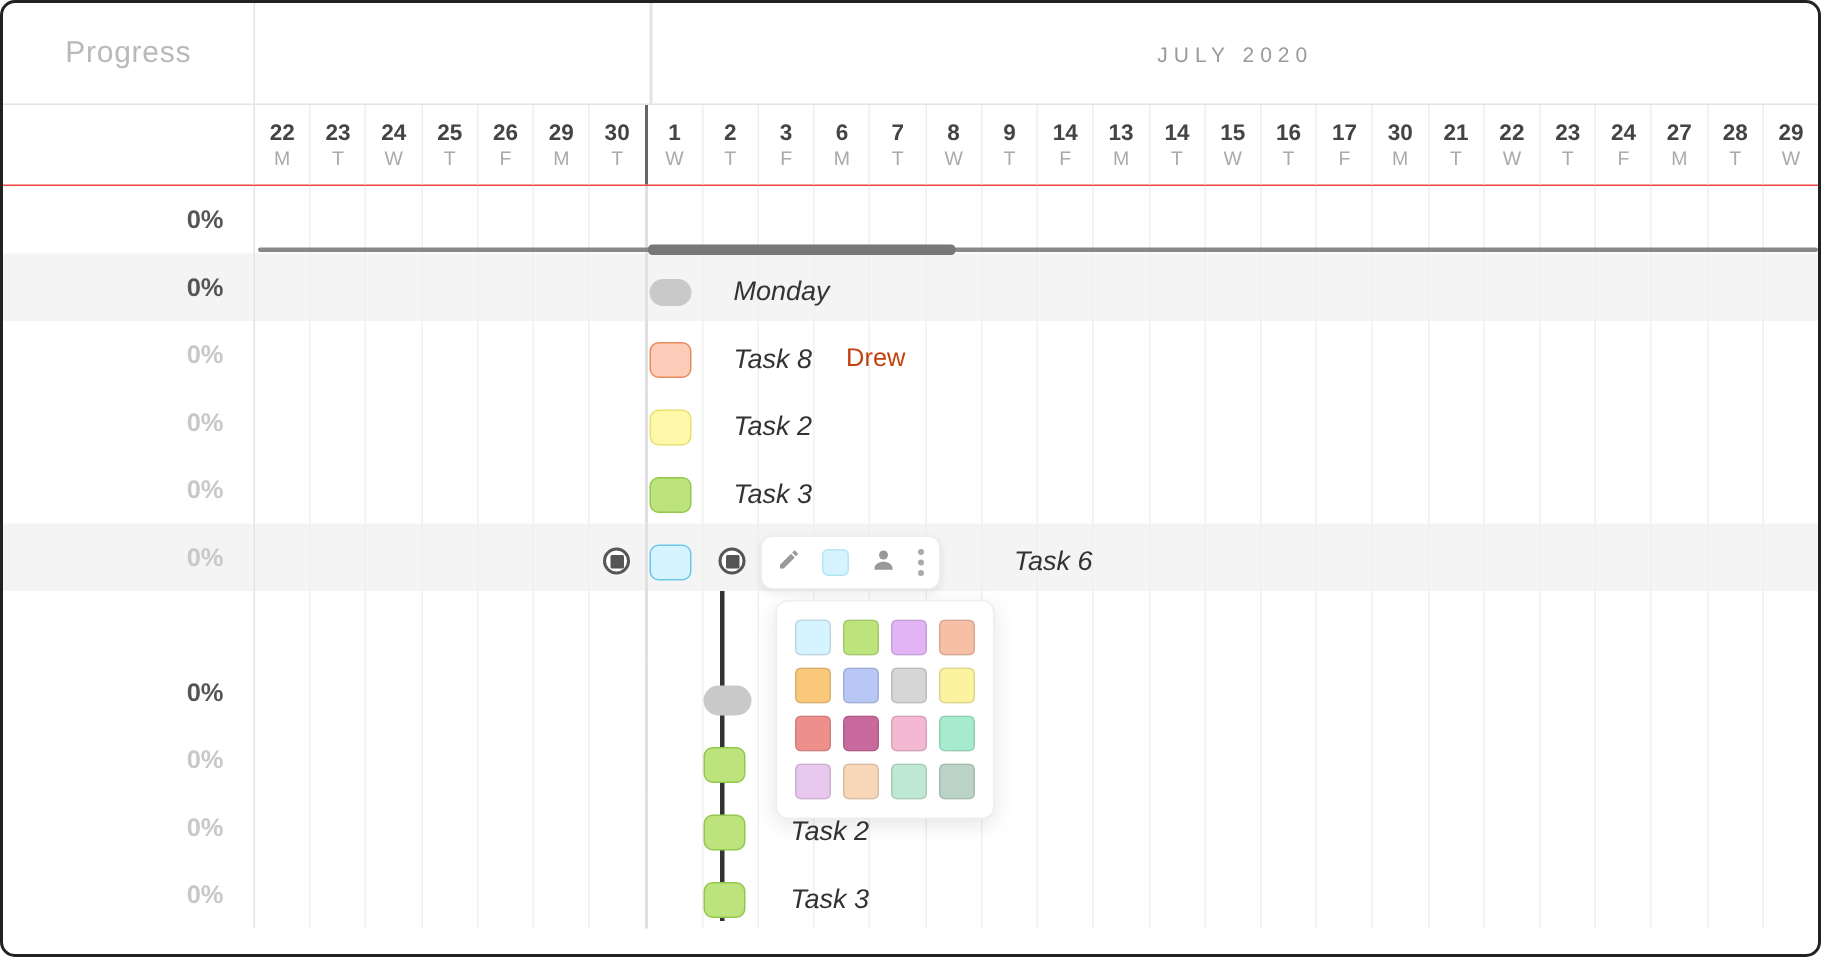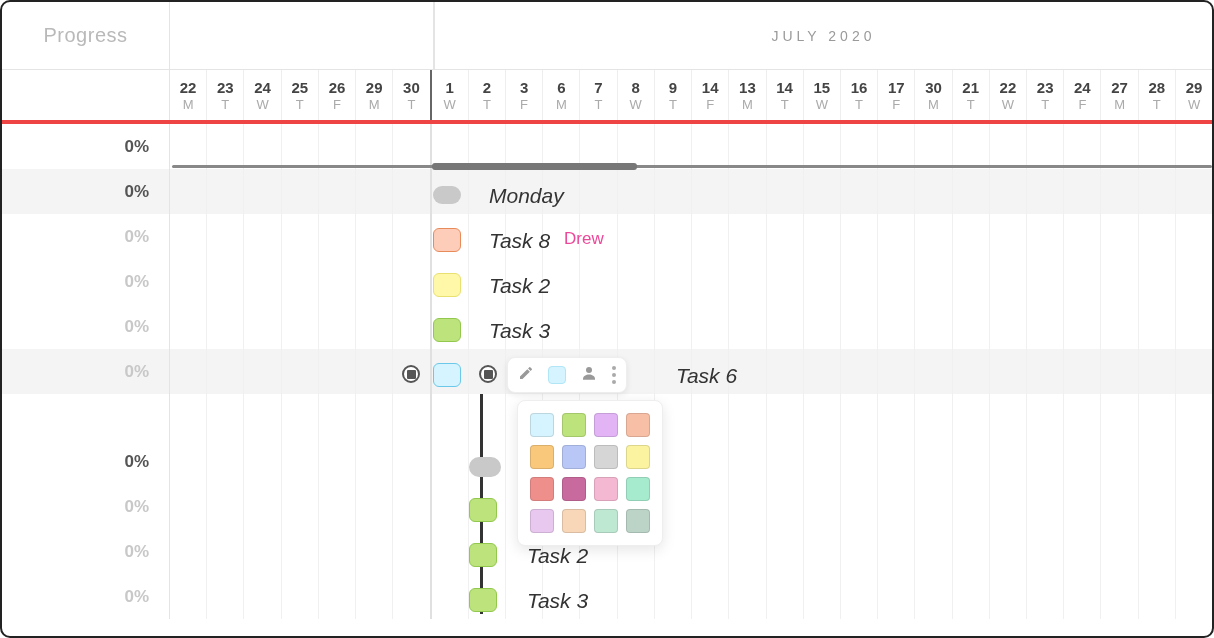--- a/index.html
+++ b/index.html
@@ -5,21 +5,21 @@
   * { box-sizing: border-box; margin: 0; padding: 0; }
   html, body { width: 1214px; height: 638px; font-family: -apple-system, Helvetica, Arial, sans-serif; background: #fff; }
   .frame { width: 1214px; height: 638px; border: 2px solid #222; border-radius: 10px; overflow: hidden; position: relative; }
   .header-row { display: flex; height: 68px; border-bottom: 1px solid #e4e4e4; }
   .progress-col { width: 168px; border-right: 1px solid #e4e4e4; display: flex; align-items: center; justify-content: center; flex-shrink: 0; }
   .progress-label { color: #b9b9b9; font-size: 20px; letter-spacing: 0.5px; }
   .month-col { flex: 1; display: flex; align-items: center; justify-content: center; border-left: 1px solid #e4e4e4; position: relative; }
   .month-text { color: #9a9a9a; font-size: 14px; letter-spacing: 4px; font-weight: 400; }
   .spacer-col { width: 264px; border-right: 1px solid #e4e4e4; flex-shrink:0;}
   
-  .days-row { display: flex; height: 54px; border-bottom: 4px solid #ef4444; }
+  .days-row { display: flex; height: 54px; border-bottom: 1px solid #ef4444; }
   .days-left { width: 168px; border-right: 1px solid #e4e4e4; flex-shrink: 0; }
   .days-grid { flex: 1; display: flex; }
   .day-cell { flex: 1; border-right: 1px solid #eee; display: flex; flex-direction: column; align-items: center; justify-content: center; }
   .day-cell:last-child { border-right: none; }
   .day-num { font-size: 15px; font-weight: 700; color: #444; }
   .day-dow { font-size: 13px; color: #aaa; margin-top: 1px; }
   .day-divider { border-right: 2px solid #666 !important; }
   
   .body-row { display: flex; height: 45px; position: relative; }
   .body-row.shade { background: #f4f4f4; }
@@ -34,22 +34,22 @@
   .overlay { position: absolute; top: 0; left: 0; right: 0; bottom: 0; pointer-events: none; }
   .overlay > * { pointer-events: auto; }
   
   .gantt-title { position: absolute; font-style: italic; font-weight: 700; font-size: 18px; color: #333; }
   .hr-bar { position: absolute; height: 3px; background: #888; border-radius: 2px; }
   .hr-bar.thick { height: 7px; background: #777; border-radius: 3px; }
   
   .pill { position: absolute; width: 28px; height: 18px; border-radius: 10px; background: #c9c9c9; }
   .block { position: absolute; width: 28px; height: 24px; border-radius: 6px; border: 1.5px solid rgba(0,0,0,0.2); }
   
-  .lbl { position: absolute; font-style: italic; font-size: 21px; color: #333; }
-  .assignee { position: absolute; font-size: 17px; color: #ec4899; }
+  .lbl { position: absolute; font-style: italic; font-size: 18px; color: #333; }
+  .assignee { position: absolute; font-size: 17px; color: #c2410c; }
   
   .c-red    { background:#fecdb9; border-color:#e88b5b;}
   .c-yellow { background:#fff8a8; border-color:#e8e070;}
   .c-green  { background:#bce37c; border-color:#93c84f;}
   .c-cyan   { background:#d6f4ff; border-color:#6bc8e8;}
   
   .handle-circle { position:absolute; width:18px; height:18px; border:2.5px solid #555; border-radius:50%; display:flex; align-items:center; justify-content:center; background:#fff;}
   .handle-circle::after{content:''; width:9px; height:9px; background:#555; border-radius:1px;}
   
   .toolbar { position:absolute; background:#fff; border:1px solid #eee; border-radius:8px; box-shadow:0 2px 6px rgba(0,0,0,0.08); display:flex; align-items:center; gap:14px; padding:6px 10px; height:36px;}

